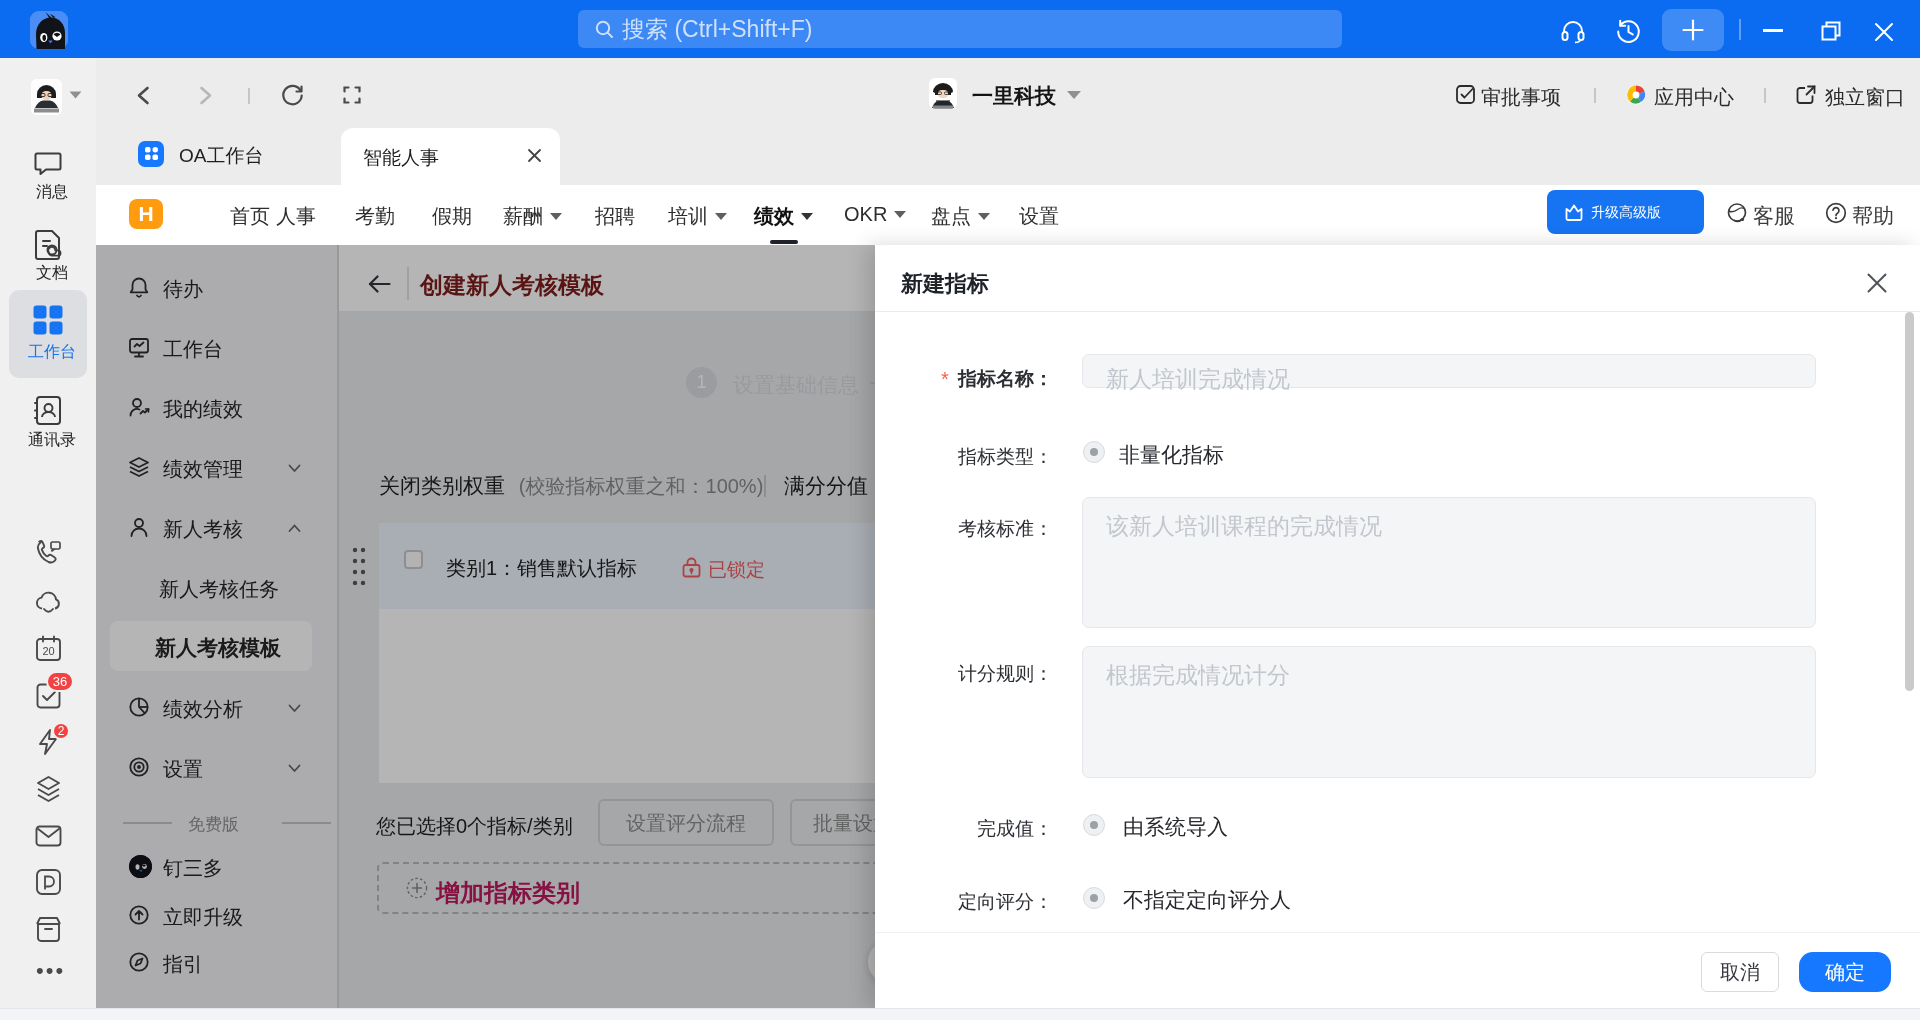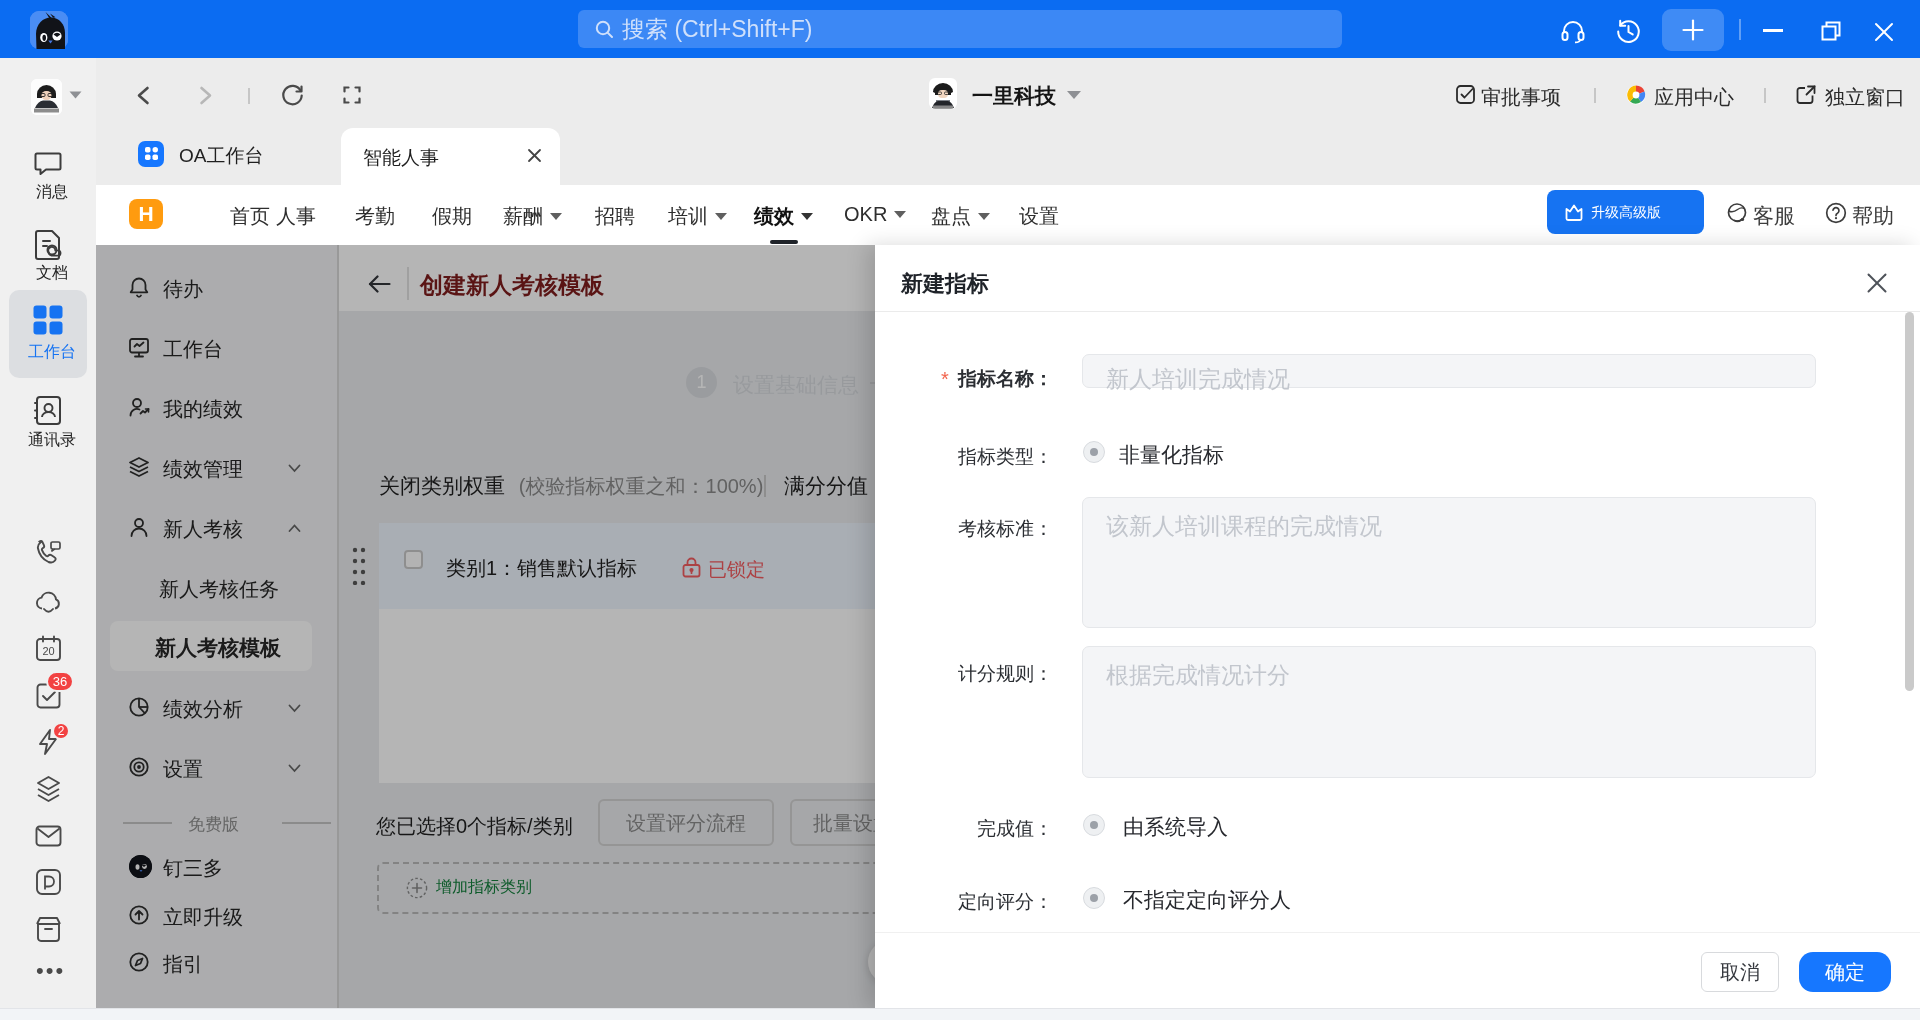--- a/index.html
+++ b/index.html
@@ -389,21 +389,21 @@
     <div class="abs" style="left:612px;top:312px;font-size:19px;color:#f25d61;">已锁定</div>
     <div class="abs" style="left:283px;top:364px;width:1541px;height:174px;background:#fff;"></div>
     <div class="abs" style="left:280px;top:568px;font-size:20px;color:#1f1f1f;">您已选择0个指标/类别</div>
     <div class="abs" style="left:502px;top:554px;width:176px;height:47px;border:2px solid #d2d2d2;border-radius:6px;font-size:20px;color:#8c8c8c;text-align:center;line-height:44px;">设置评分流程</div>
     <div class="abs" style="left:694px;top:554px;width:176px;height:47px;border:2px solid #d2d2d2;border-radius:6px;font-size:20px;color:#8c8c8c;text-align:left;padding-left:21px;line-height:44px;">批量设置</div>
     <div class="abs" style="left:281px;top:617px;width:1543px;height:52px;border:2px dashed #b9b9b9;border-radius:6px;"></div>
     <svg class="abs" style="left:310px;top:632px;" width="22" height="22" viewBox="0 0 22 22" fill="none" stroke="#8a8a8a">
         <circle cx="11" cy="11" r="9.6" stroke-width="1.4" stroke-dasharray="2.6 2.2"></circle>
         <path d="M11 6.5 v9 M6.5 11 h9" stroke-width="1.6" stroke-linecap="round"></path>
       </svg>
-    <div class="abs" style="left:340px;top:632px;font-size:16px;color:#15803d;">增加指标类别</div>
+    <div class="abs" style="left:340px;top:632px;font-size:24px;color:#be185d;font-weight:bold;">增加指标类别</div>
     <div class="abs" style="left:772px;top:695px;width:44px;height:44px;border-radius:50%;background:#fff;box-shadow:0 2px 8px rgba(0,0,0,0.15);"></div>
   </div>
 </div>
 <div id="mask" class="abs"></div>
 
 <div id="drawer" class="abs">
   <div style="position:absolute;left:26px;top:24px;font-size:22px;font-weight:bold;color:#1f2329;">新建指标</div>
   <div style="position:absolute;left:0;top:66px;width:1045px;height:1px;background:#ebebeb;"></div>
 
   <div id="drawer-form">

